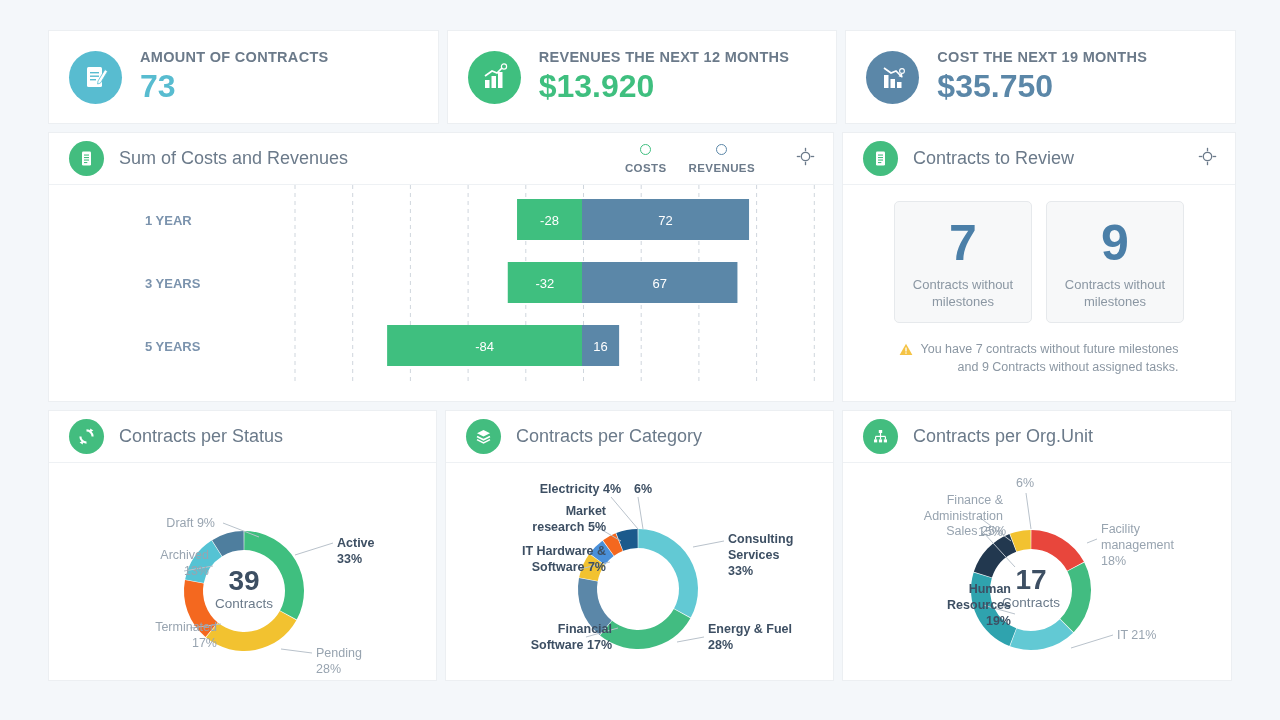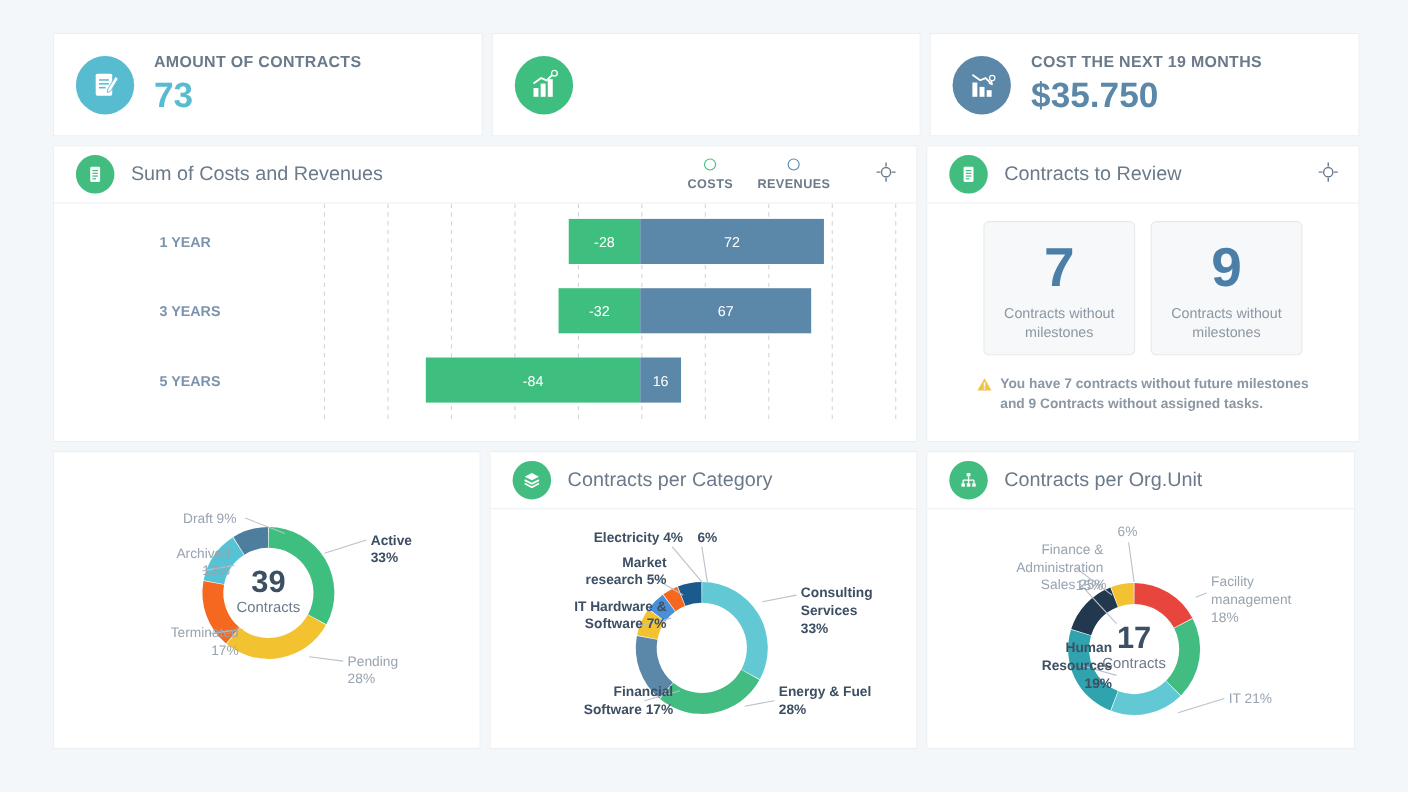--- a/index.html
+++ b/index.html
@@ -58,21 +58,21 @@
   .review-boxes { display: flex; gap: 14px; justify-content: center; }
   .review-box {
     width: 138px; height: 122px; background: #f7f8f9; border: 1px solid #e6e9ec;
     border-radius: 5px; display: flex; flex-direction: column;
     align-items: center; justify-content: center; padding-top: 4px;
   }
   .review-num { font-size: 50px; font-weight: bold; color: #4b7fa8; line-height: 1; }
   .review-cap { font-size: 13px; color: #8b97a3; text-align: center; line-height: 1.25; margin-top: 9px; }
   .review-warn {
     display: flex; gap: 7px; justify-content: center; margin-top: 18px;
-    font-size: 12.5px; color: #8b97a3; line-height: 1.4; text-align: left; font-weight: bold;
+    font-size: 12.5px; color: #8b97a3; line-height: 1.4; text-align: right;
   }
   .warn-ico { flex: 0 0 14px; margin-top: 2px; }
 
   
   .donut-body { flex: 1; position: relative; }
   .donut-svg { display: block; }
 </style>
 </head>
 <body>
 
@@ -98,20 +98,24 @@
 
     <div class="kpi-card">
       <div class="kpi-icon" style="background:#3fbf7f">
         <svg width="30" height="30" viewBox="0 0 30 30">
           <rect x="6" y="18" width="4.5" height="8" fill="#fff"></rect>
           <rect x="12.5" y="14" width="4.5" height="12" fill="#fff"></rect>
           <rect x="19" y="10" width="4.5" height="16" fill="#fff"></rect>
           <path d="M6 14 L13 9 L18 11 L25 4" stroke="#fff" stroke-width="1.7" fill="none"></path>
           <circle cx="25" cy="4.5" r="2.6" fill="#3fbf7f" stroke="#fff" stroke-width="1.2"></circle>
         </svg>
+      </div>
+      <div class="kpi-text">
+        <div class="kpi-title">REVENUES THE NEXT 12 MONTHS</div>
+        <div class="kpi-value" style="color:#3fbf7f">$13.920</div>
       </div>
     </div>
 
     <div class="kpi-card">
       <div class="kpi-icon" style="background:#5b87a8">
         <svg width="30" height="30" viewBox="0 0 30 30">
           <rect x="6" y="13" width="4.5" height="13" fill="#fff"></rect>
           <rect x="12.5" y="17" width="4.5" height="9" fill="#fff"></rect>
           <rect x="19" y="20" width="4.5" height="6" fill="#fff"></rect>
           <path d="M6 6 L13 11 L18 9 L24 15" stroke="#fff" stroke-width="1.7" fill="none"></path>
@@ -241,20 +245,31 @@
             <span>and 9 Contracts without  assigned tasks.</span>
           </span>
         </div>
       </div>
     </div>
   </div>
 
   <div class="row3">
 
     <div class="panel" style="width:389px">
+      <div class="panel-head">
+        <div class="panel-icon">
+          <svg width="19" height="19" viewBox="0 0 19 19">
+            <path d="M9.5 3.4 A6.1 6.1 0 0 1 15.6 9.5" fill="none" stroke="#fff" stroke-width="2.1"></path>
+            <path d="M9.5 15.6 A6.1 6.1 0 0 1 3.4 9.5" fill="none" stroke="#fff" stroke-width="2.1"></path>
+            <path d="M13.2 1.6 L16.4 3.6 L12.9 5.4 Z" fill="#fff"></path>
+            <path d="M5.8 17.4 L2.6 15.4 L6.1 13.6 Z" fill="#fff"></path>
+          </svg>
+        </div>
+        <div class="panel-title">Contracts per Status</div>
+      </div>
       <div class="donut-body">
         <svg class="donut-svg" id="donut-status" width="389" height="217" viewBox="0 0 389 217">
             <path d="M195.3599978400039 68.00107999676001 A60 60 0 0 1 247.75088467634714 156.589231641699 L231.04643786217054 147.53597495516098 A41 41 0 0 0 195.24599852400266 87.000737997786 Z" fill="#3fbf7f"></path>
             <path d="M247.40402411216604 157.22016866569254 A60 60 0 0 1 157.03263213401593 174.4594336742178 L169.05563195824422 159.74727967738215 A41 41 0 0 0 230.8094164766468 147.9671152548899 Z" fill="#f2c230"></path>
             <path d="M156.47786592782862 174.00049115526542 A60 60 0 0 1 135.99636895481893 117.1109447845948 L154.68085211912626 120.55914560280644 A41 41 0 0 0 168.67654171734955 159.43366895609805 Z" fill="#f4681f"></path>
             <path d="M136.13128269183483 116.40370220754345 A60 60 0 0 1 162.54701476302702 77.53413283011166 L172.8237934214018 93.51499076724296 A41 41 0 0 0 154.77304317275377 120.0758631751547 Z" fill="#55c3d4"></path>
             <path d="M163.15492722189842 77.14833985249436 A60 60 0 0 1 194.64000215999613 68.00107999676001 L194.75400147599737 87.000737997786 A41 41 0 0 0 173.23920026829725 93.25136556587114 Z" fill="#4e7e9e"></path>
             <text x="195" y="127" fill="#3d4f63" font-size="28" font-weight="bold" text-anchor="middle" font-family="&quot;Liberation Sans&quot;, sans-serif">39</text>
             <text x="195" y="145" fill="#6b7a8a" font-size="13.5" text-anchor="middle" font-family="&quot;Liberation Sans&quot;, sans-serif">Contracts</text>
             <path d="M246 92 L284 80" stroke="#b9c2cb" stroke-width="1" fill="none"></path>

